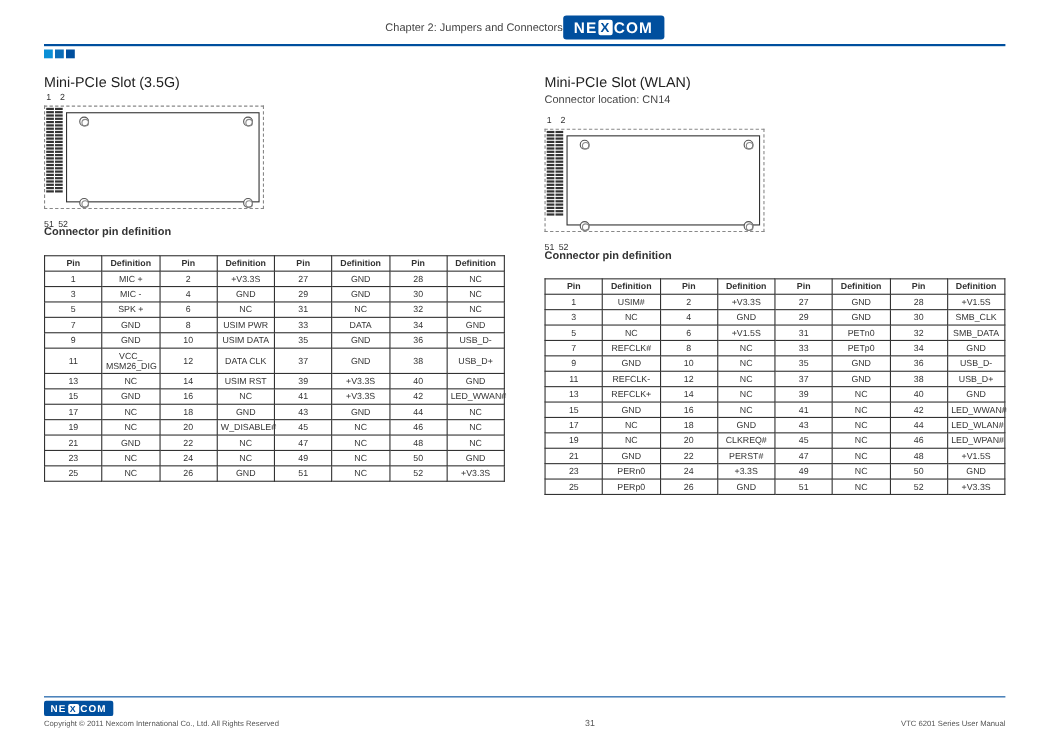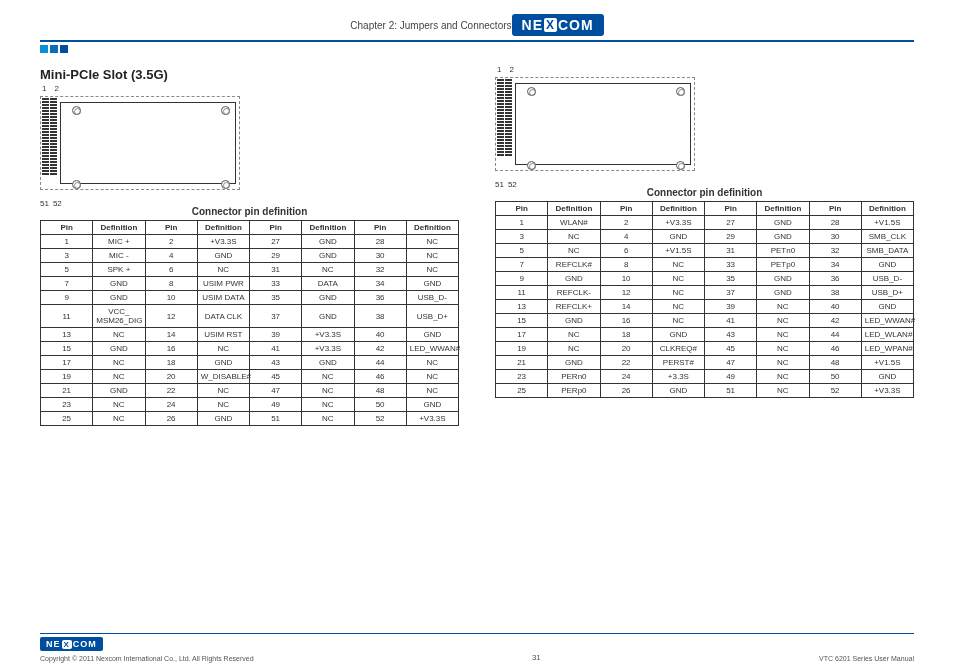--- a/index.html
+++ b/index.html
@@ -26,38 +26,38 @@
     display: flex;
     align-items: center;
   }
   .logo-x { background:#fff; color:#004f9e; border-radius:2px; padding:0 2px; margin:0 1px; font-size:12px; }
   .hr-blue { height:2px; background:#004f9e; margin-bottom:2px;}
   .small-squares { display:flex; gap:2px; margin-top:3px; margin-bottom:14px;}
   .sq { width:8px; height:8px; }
   .sq1 { background:#0b8fd6;} .sq2 { background:#0b6db8;} .sq3 { background:#004f9e;}
   .columns { display:flex; gap:36px; }
   .col { flex:1; }
-  .section-title { font-size:13px; font-weight:bold; color:#222; margin-bottom:4px; }
+  .section-title { font-size:13px; font-weight:normal; color:#222; margin-bottom:4px; }
   .sub-title { font-size:10px; color:#444; margin-bottom:10px; }
   
   .diagram { position:relative; width:200px; height:110px; margin-bottom:10px; }
   .pin-labels-top { position:absolute; top:-2px; left:0; font-size:8px; display:flex; gap:8px;}
   .pin-labels-top span:first-child{ margin-left:2px;}
   .pin-labels-bot { position:absolute; bottom:-12px; left:0; font-size:8px; display:flex; gap:4px;}
   .dash-box { position:absolute; top:10px; left:0; width:200px; height:94px; border:1px dashed #888;}
   .solid-box { position:absolute; top:16px; left:20px; width:176px; height:82px; border:1px solid #333;}
   .pin-block { position:absolute; top:12px; left:2px; width:16px; height:90px; display:flex; flex-direction:column; justify-content:space-between; }
   .pin-rows { display:flex; flex-direction:column; gap:0;}
   .pin-pair { display:flex; gap:1px;}
   .pinbit { width:7px; height:2px; background:#333; margin-bottom:1px;}
   .screw { position:absolute; width:9px; height:9px; border:1px solid #555; border-radius:50%; background:#fff;}
   .screw::after{content:'';position:absolute;left:1px;top:1px;width:5px;height:5px;border:1px solid #888;border-radius:50%;}
   .screw.tl{top:20px;left:32px;} .screw.tr{top:20px;right:10px;}
   .screw.bl{bottom:7px;left:32px;} .screw.br{bottom:7px;right:10px;}
-  .conn-label { font-size:10px; font-weight:bold; margin-bottom:3px; margin-top:4px;text-align:center;}
+  .conn-label { font-size:10px; font-weight:bold; margin-bottom:15px; margin-top:4px;}
   
   table { border-collapse: collapse; width:100%; font-size:8px; table-layout:fixed;}
   th, td { border:1px solid #333; padding:2px 3px; text-align:center; }
   th { font-weight:bold; background:#fff;}
   td.def { text-align:center; }
   
   .footer {
     position:absolute; bottom:10px; left:40px; right:40px;
     border-top:1px solid #004f9e; padding-top:3px;
     display:flex; justify-content:space-between; align-items:flex-end;
@@ -362,20 +362,22 @@
             <td class="">51</td>
             <td class="def">NC</td>
             <td class="">52</td>
             <td class="def">+V3.3S</td>
           </tr>
         </tbody>
     </table>
   </div>
 
   <div class="col">
+    <div class="section-title">Mini-PCIe Slot (WLAN)</div>
+    <div class="sub-title">Connector location: CN14</div>
 
     <div class="diagram">
       <div class="pin-labels-top">
           <span>1</span>
           <span>2</span>
         </div>
       <div class="dash-box"></div>
       <div class="solid-box"></div>
       <div class="pin-block" id="pins-right">
           <div class="pin-rows">
@@ -505,21 +507,21 @@
             <th>Definition</th>
             <th>Pin</th>
             <th>Definition</th>
             <th>Pin</th>
             <th>Definition</th>
           </tr>
         </thead>
       <tbody id="rb">
           <tr>
             <td class="">1</td>
-            <td class="def">WLAN#</td>
+            <td class="def">USIM#</td>
             <td class="">2</td>
             <td class="def">+V3.3S</td>
             <td class="">27</td>
             <td class="def">GND</td>
             <td class="">28</td>
             <td class="def">+V1.5S</td>
           </tr>
           <tr>
             <td class="">3</td>
             <td class="def">NC</td>

